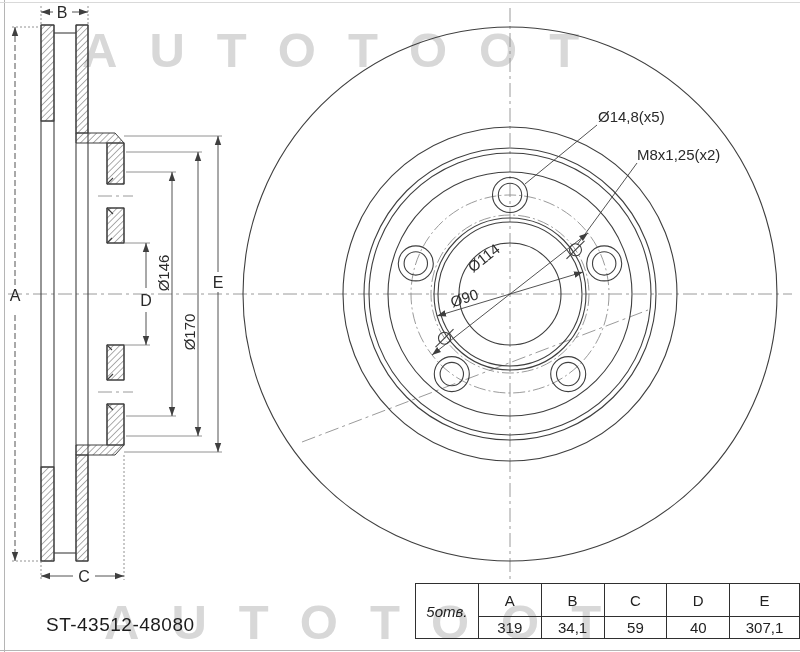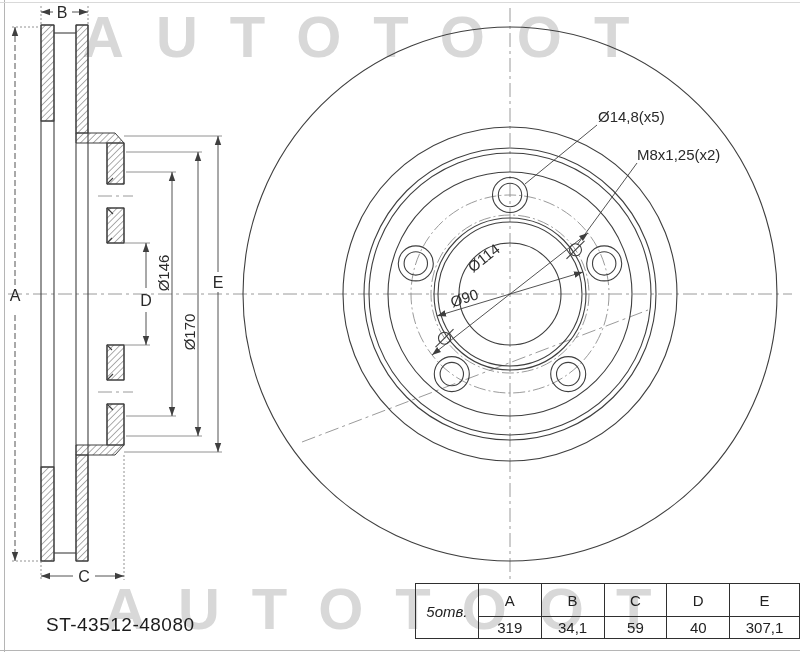--- a/index.html
+++ b/index.html
@@ -1,20 +1,20 @@
 <!DOCTYPE html>
 <html><head>
 <meta charset="utf-8">
 <style>
   html,body{margin:0;padding:0;background:#fff;}
   #stage{position:relative;width:800px;height:652px;background:#fff;overflow:hidden;
          font-family:"Liberation Sans",sans-serif;}
   .watermark{position:absolute;z-index:0;color:#d8d8d8;font-weight:bold;
-             font-size:58px;letter-spacing:32px;line-height:1;white-space:nowrap;
-             user-select:none;}
+             font-size:49px;letter-spacing:32px;line-height:1;white-space:nowrap;
+             user-select:none;margin-top:18px;}
   #wm-top{left:82px;top:8px;}
   #wm-bottom{left:104px;top:580px;}
   #draw{position:absolute;left:0;top:0;z-index:1;}
   #part-number{position:absolute;z-index:2;left:46px;top:614px;font-size:19px;
                letter-spacing:0.5px;color:#1c1c1c;}
   #spec-table{position:absolute;z-index:2;left:415px;top:583px;border-collapse:collapse;
               background:transparent;color:#222;}
   #spec-table td{border:1px solid #2f2f2f;text-align:center;padding:0;
                  font-size:15px;background:transparent;}
   #spec-table .c0{width:62px;font-style:italic;}

